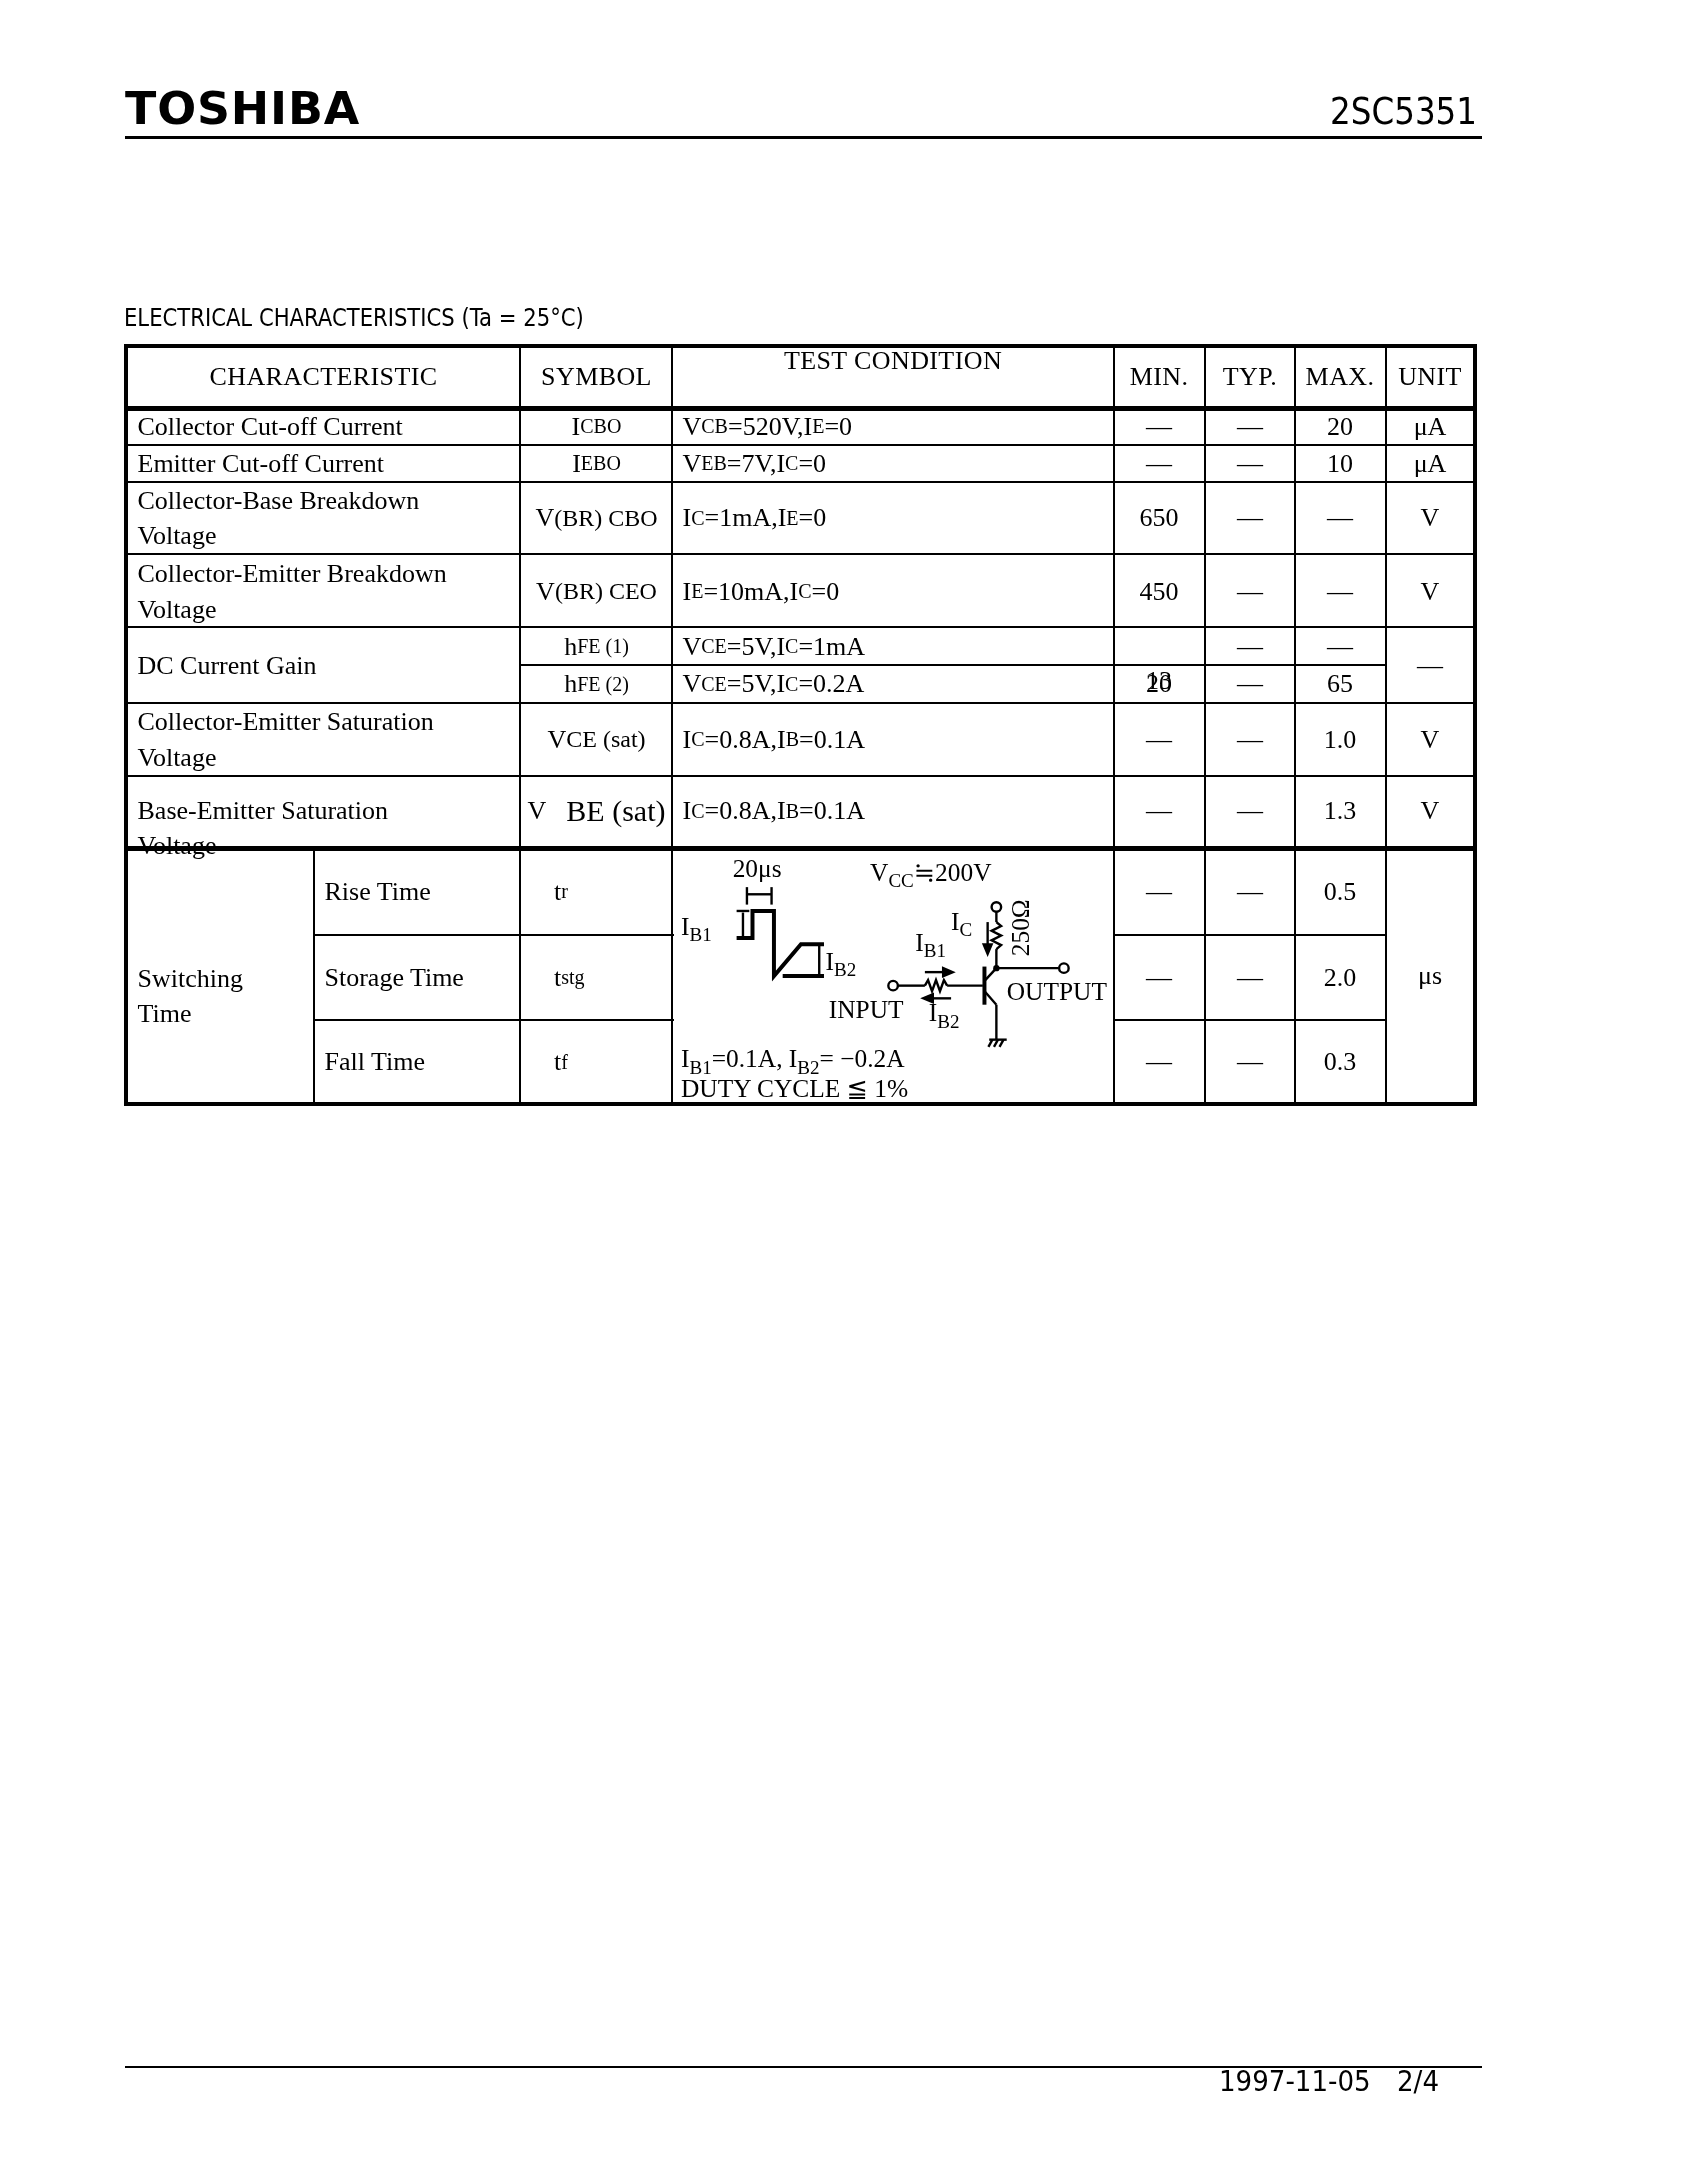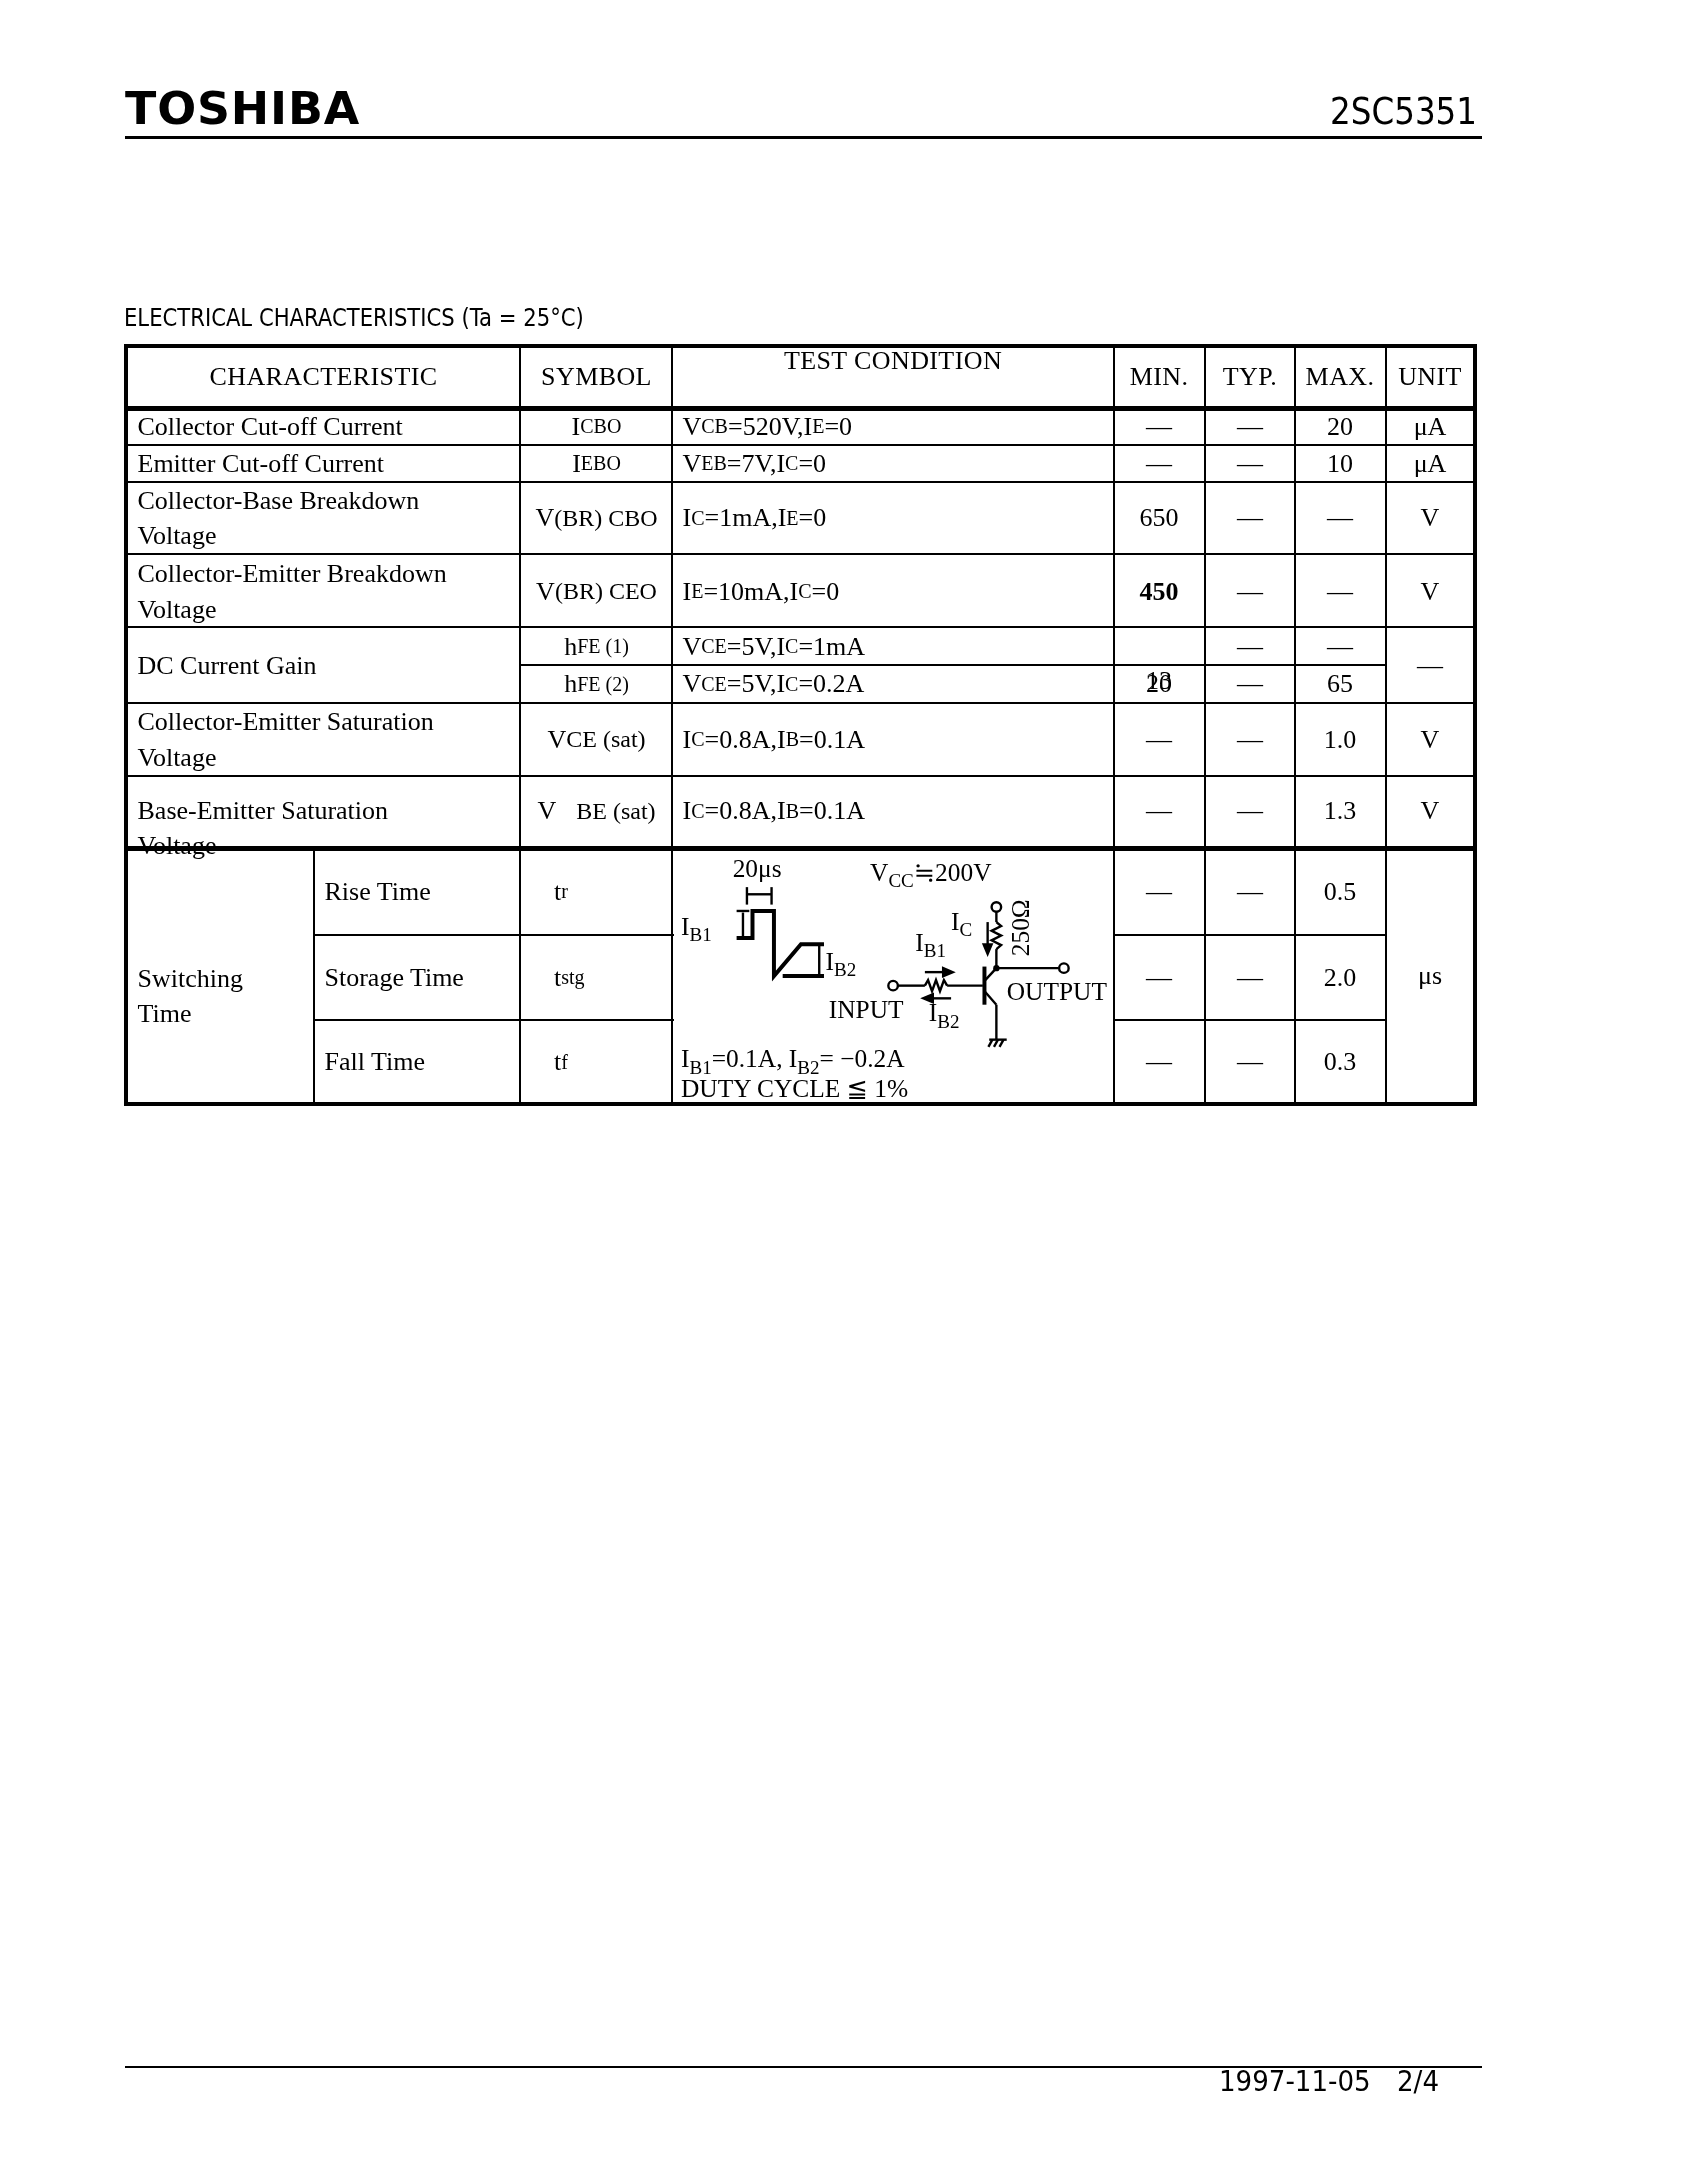--- a/index.html
+++ b/index.html
@@ -139,21 +139,21 @@
       <span class="sub" style="font-size:24px;">(BR) CEO</span>
     </div>
   <div class="cell left" style="left:673px; top:556px; width:440px; height:71px;">
       <span>I</span>
       <span class="sub">E</span>
       <span>=10mA, </span>
       <span>I</span>
       <span class="sub">C</span>
       <span>=0</span>
     </div>
-  <div class="cell center" style="left:1115px; top:556px; width:88px; height:71px;font-weight:bold;">450</div>
+  <div class="cell center" style="left:1115px; top:556px; width:88px; height:71px;">450</div>
   <div class="cell center" style="left:1206px; top:556px; width:88px; height:71px;">—</div>
   <div class="cell center" style="left:1296px; top:556px; width:88px; height:71px;">—</div>
   <div class="cell center" style="left:1387px; top:556px; width:86px; height:71px;">V</div>
 </div>
 
 <div>
   <div class="cell left" style="left:128px; top:629px; width:391px; height:73px;border-radius:7px;">DC Current Gain</div>
   <div class="cell center" style="left:522px; top:629px; width:149px; height:35px;">
       <span>h</span>
       <span class="sub">FE (1)</span>
@@ -206,21 +206,21 @@
   <div class="cell center" style="left:1115px; top:704px; width:88px; height:71px;">—</div>
   <div class="cell center" style="left:1206px; top:704px; width:88px; height:71px;">—</div>
   <div class="cell center" style="left:1296px; top:704px; width:88px; height:71px;">1.0</div>
   <div class="cell center" style="left:1387px; top:704px; width:86px; height:71px;">V</div>
 </div>
 
 <div>
   <div class="cell left" style="left:128px; top:794px; width:318px; height:68px;">Base-Emitter Saturation Voltage</div>
   <div class="cell center" style="left:522px; top:777px; width:149px; height:68px;">
       <span>V</span>
-      <span class="sub" style="font-size:24px;margin-left:20px;">BE (sat)</span>
+      <span class="sub" style="font-size:30px;margin-left:20px;">BE (sat)</span>
     </div>
   <div class="cell left" style="left:673px; top:777px; width:440px; height:68px;">
       <span>I</span>
       <span class="sub">C</span>
       <span>=0.8A, </span>
       <span>I</span>
       <span class="sub">B</span>
       <span>=0.1A</span>
     </div>
   <div class="cell center" style="left:1115px; top:777px; width:88px; height:68px;">—</div>

